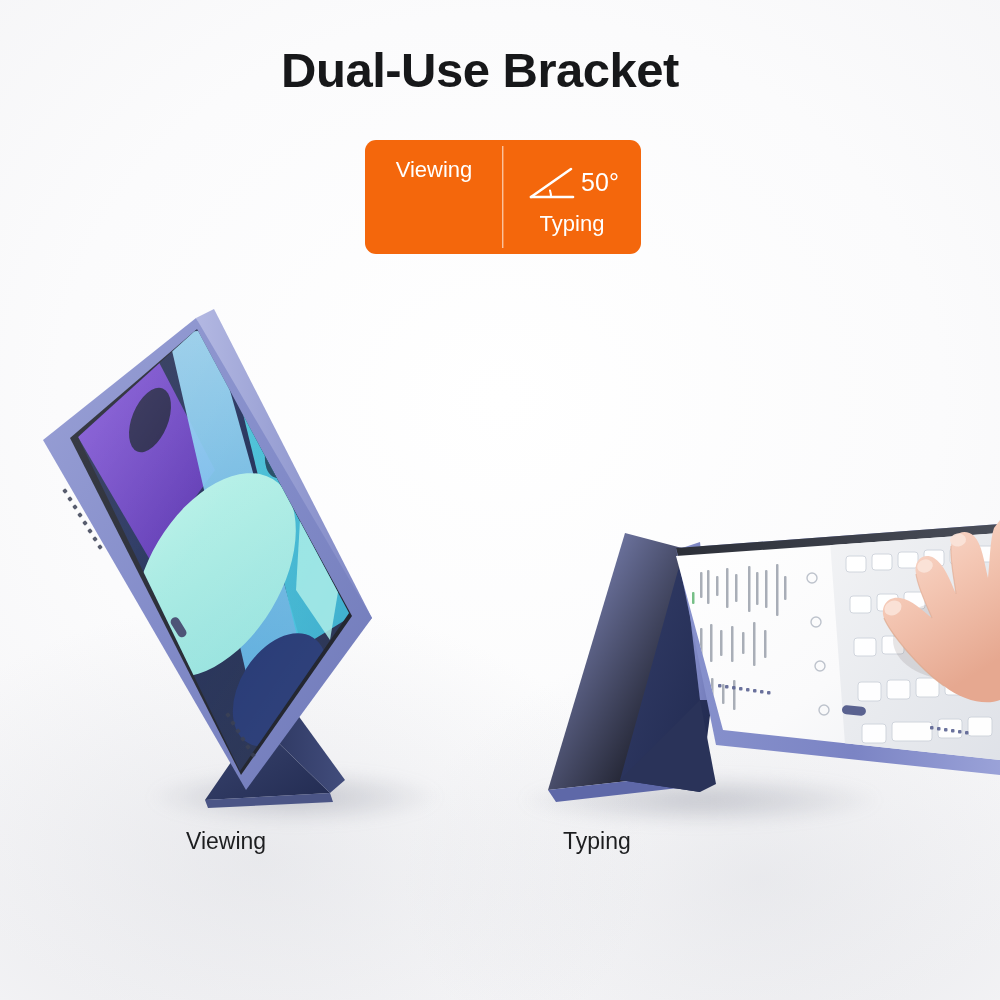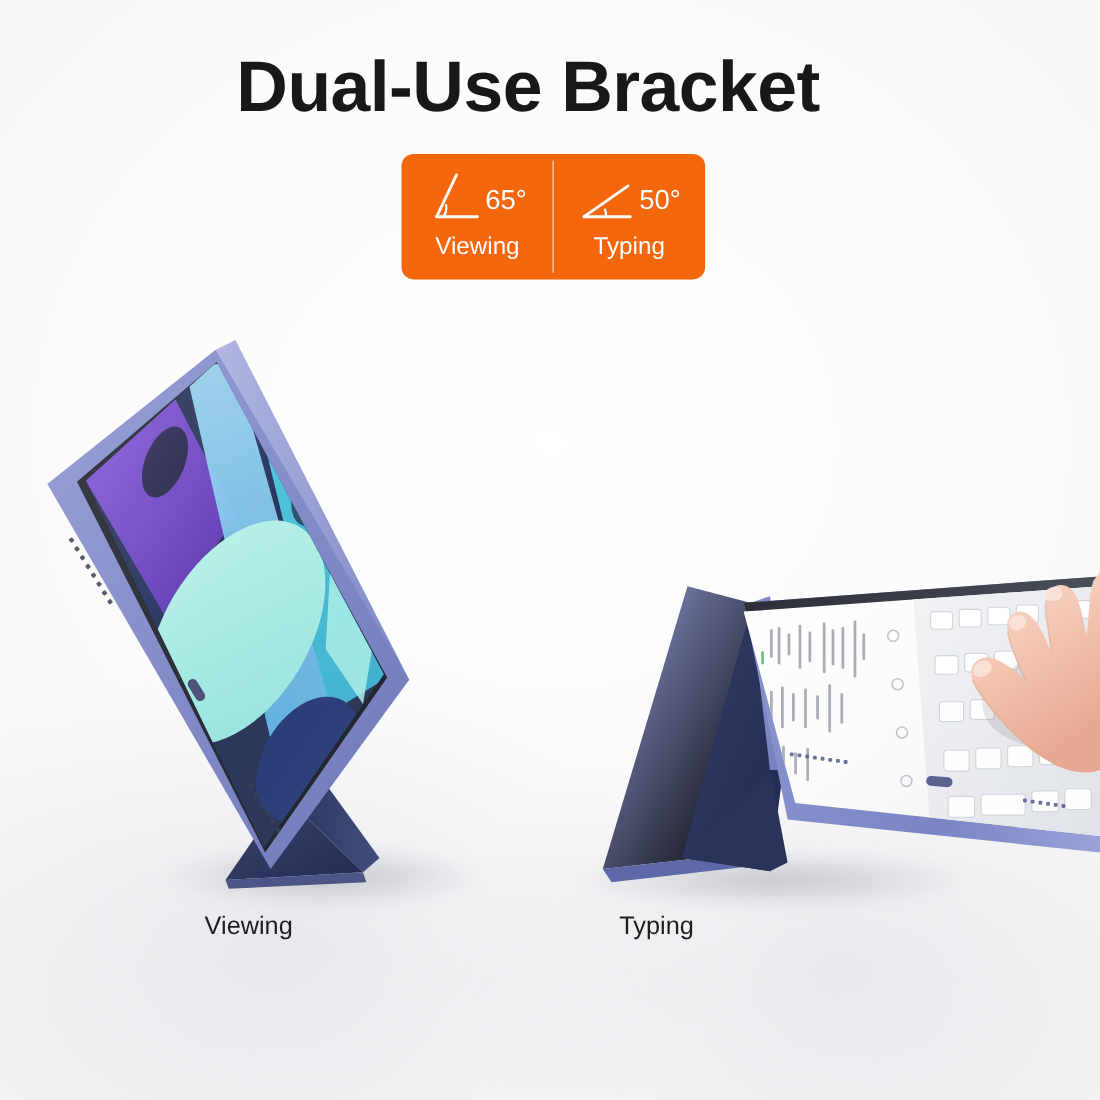--- a/index.html
+++ b/index.html
@@ -16,21 +16,21 @@
     background:
       radial-gradient(ellipse 60% 40% at 26% 86%, rgba(195,197,205,.30) 0%, rgba(195,197,205,0) 65%),
       radial-gradient(ellipse 55% 38% at 76% 88%, rgba(195,197,205,.28) 0%, rgba(195,197,205,0) 65%),
       radial-gradient(ellipse 80% 70% at 50% 40%, #ffffff 0%, #fbfbfc 55%, #f4f4f6 100%);
   }
 
   
   #title {
     position:absolute; left:0; top:44px; width:960px;
     text-align:center;
-    font-size:65px; font-weight:bold; letter-spacing:-0.5px;
+    font-size:49px; font-weight:bold; letter-spacing:-0.5px;
     color:#17181a; line-height:1.08;
   }
 
   
   #badge {
     position:absolute; left:365px; top:140px;
     width:276px; height:114px;
     background:#f4670c;
     border-radius:11px;
     display:flex;
@@ -87,30 +87,20 @@
 </head>
 <body>
 
 <div id="page">
 
   <div id="title">Dual-Use Bracket</div>
 
   <div id="badge">
 
     <div class="badge-cell">
-      <div class="angle-row">
-        <svg class="angle-ico" width="50" height="54" viewBox="0 0 50 54">
-          <g fill="none" stroke="#ffffff" stroke-width="2.6" stroke-linecap="round">
-            <line x1="8" y1="44" x2="45" y2="44"></line>
-            <line x1="8" y1="44" x2="26" y2="6"></line>
-            <path d="M14 44 A 13 13 0 0 0 16.5 33.5" stroke-width="2.1"></path>
-          </g>
-        </svg>
-        <span class="angle-val">65°</span>
-      </div>
       <div class="badge-label">Viewing</div>
     </div>
 
     <div class="badge-divider"></div>
 
     <div class="badge-cell">
       <div class="angle-row">
         <svg class="angle-ico" width="54" height="54" viewBox="0 0 54 54">
           <g fill="none" stroke="#ffffff" stroke-width="2.6" stroke-linecap="round">
             <line x1="6" y1="44" x2="48" y2="44"></line>

